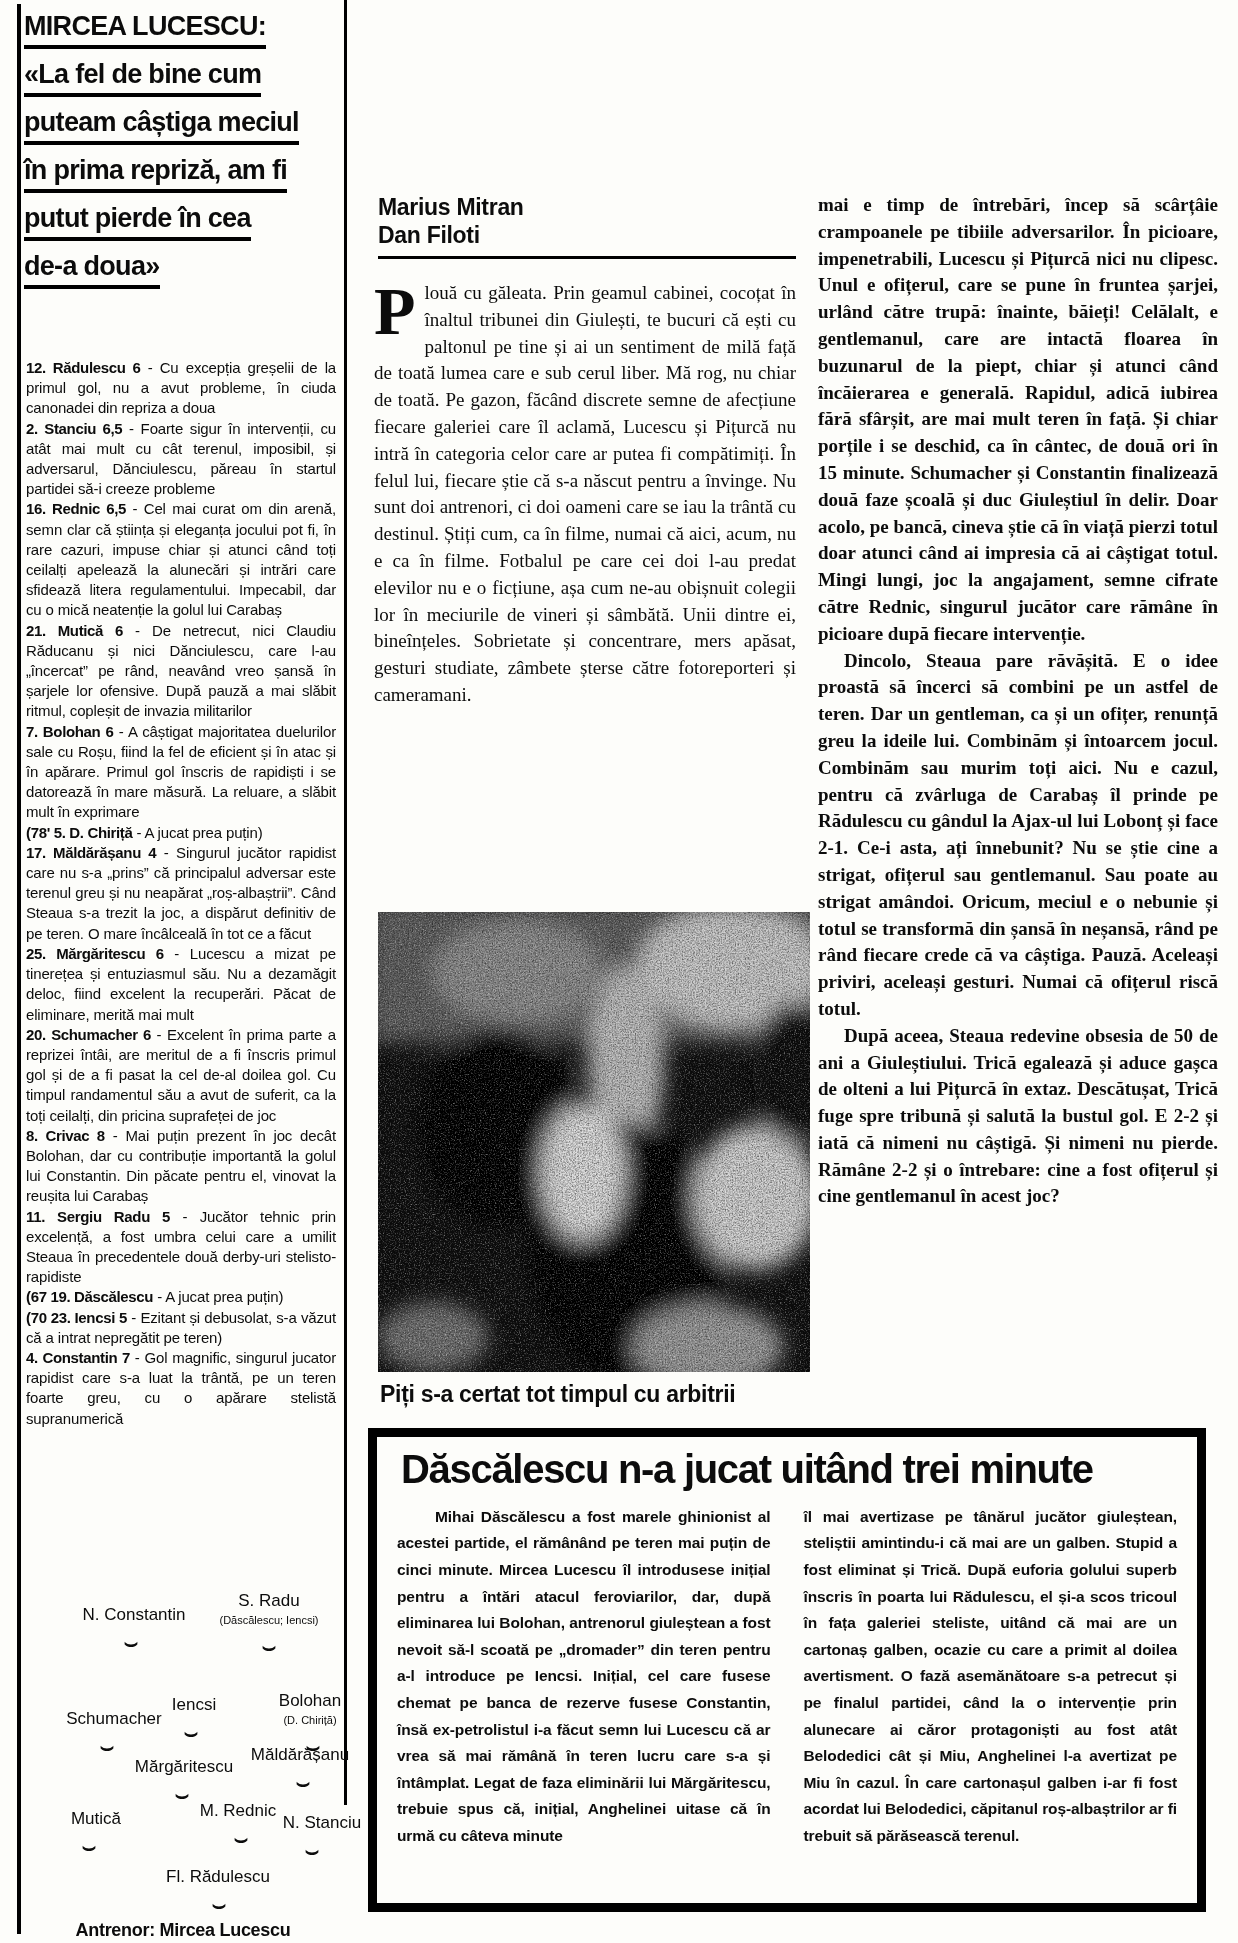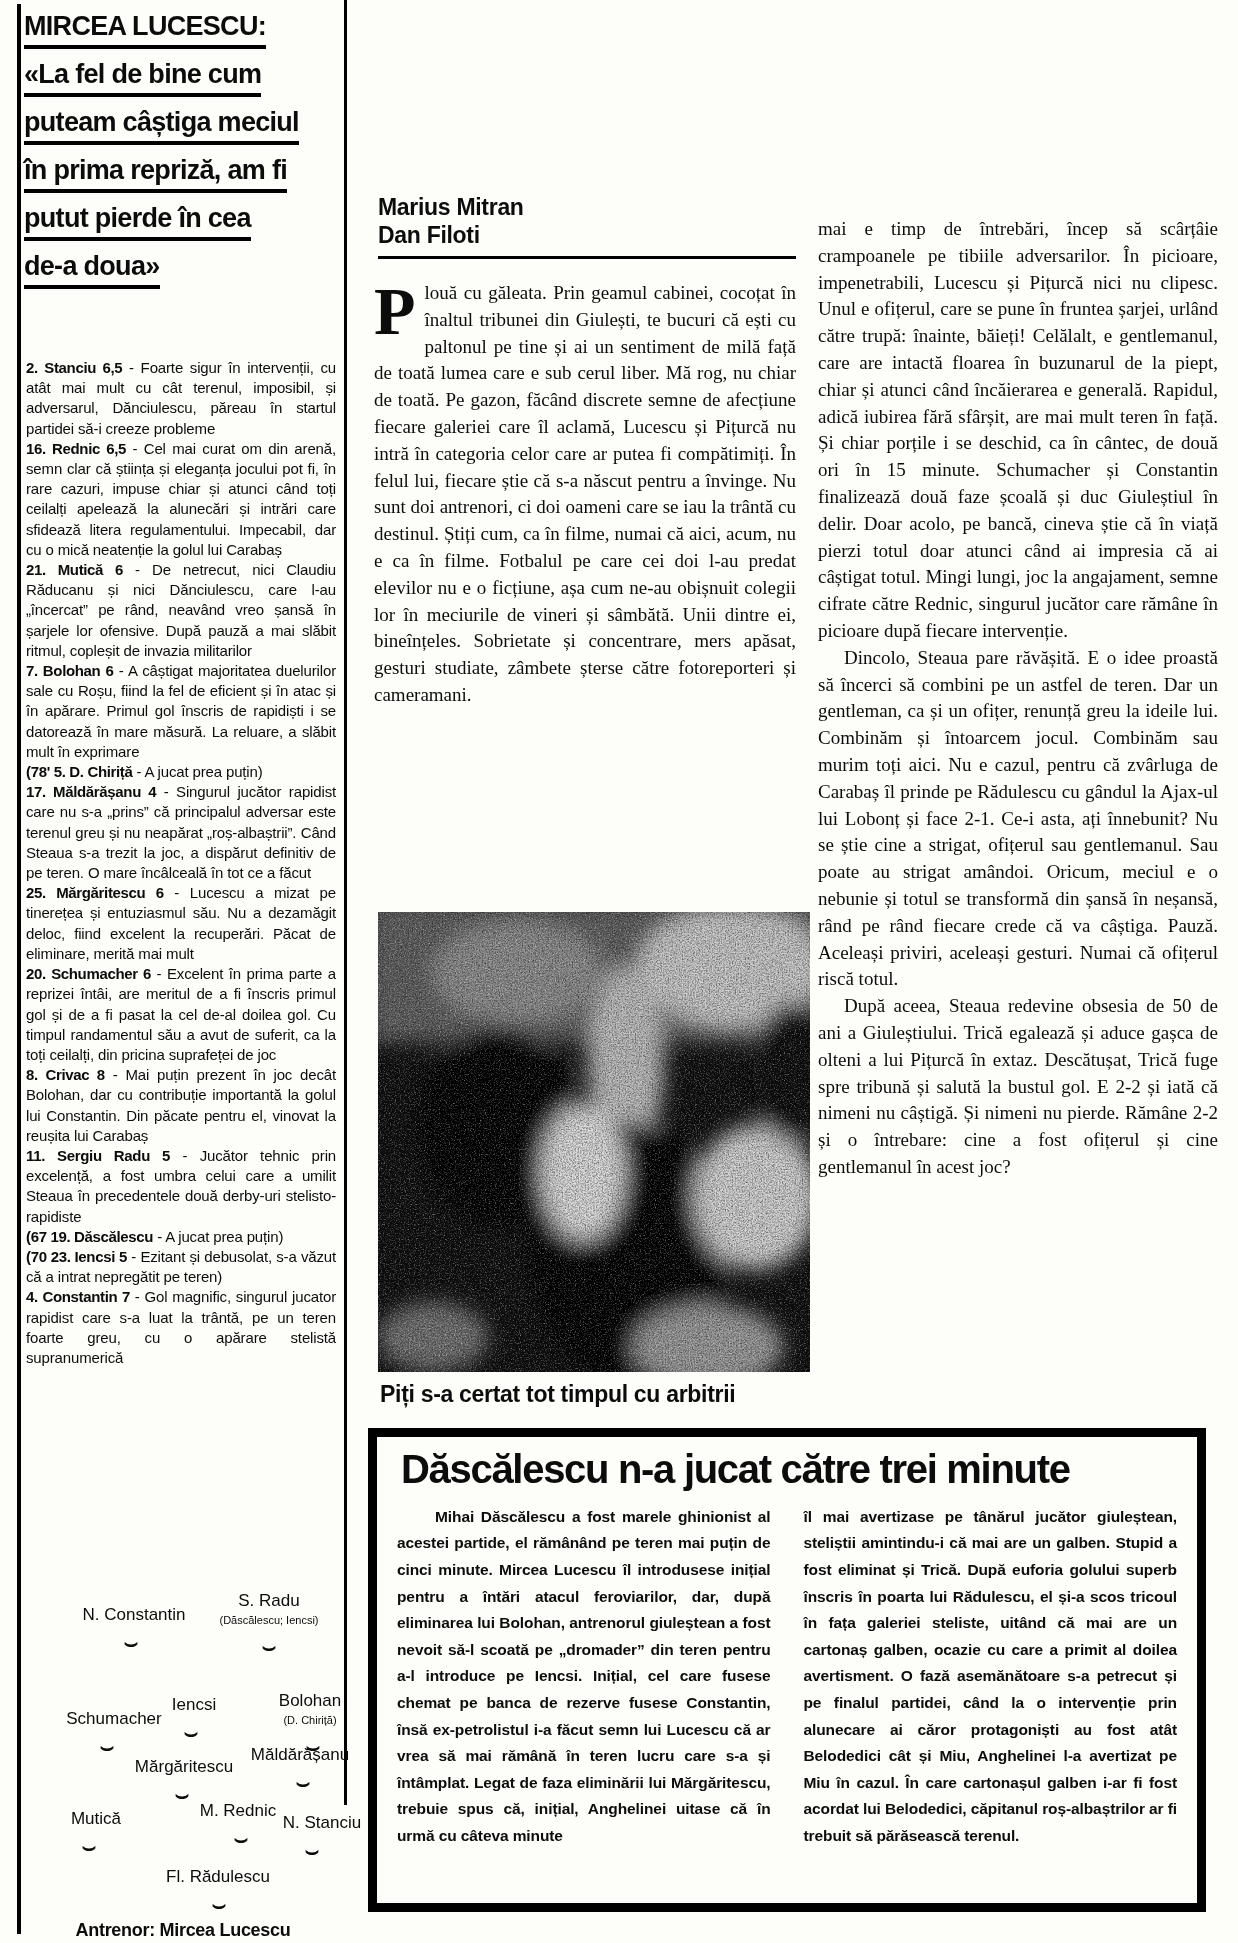--- a/index.html
+++ b/index.html
@@ -41,21 +41,21 @@
     position: absolute; left: 378px; top: 193px; width: 418px;
     font-weight: 700; font-size: 23px; line-height: 28px;
     border-bottom: 3px solid #000; padding-bottom: 7px; letter-spacing: -0.3px;
   }
   .body-mid, .col-right {
     position: absolute;
     font-family: "Liberation Serif", serif;
     font-size: 19px; line-height: 26.8px; text-align: justify;
   }
   .body-mid { left: 374px; top: 280px; width: 422px; height: 628px; overflow: hidden; }
-  .col-right { left: 818px; top: 216px; width: 400px; height: 1215px; overflow: hidden; }
+  .col-right { left: 818px; top: 192px; width: 400px; height: 1215px; overflow: hidden; font-weight: bold; }
   .body-mid p + p, .col-right p + p { text-indent: 26px; }
   .dropcap {
     float: left; font-weight: 700; font-size: 68px; line-height: 52px;
     padding: 5px 9px 0 0; font-family: "Liberation Serif", serif;
   }
   .photo {
     position: absolute; left: 378px; top: 912px; width: 432px; height: 460px;
     background: #101010;
   }
   .photo svg { display: block; width: 100%; height: 100%; }
@@ -91,20 +91,21 @@
   <div class="headline">
       <div class="hl-row"><span class="hl-line">MIRCEA LUCESCU:</span></div>
       <div class="hl-row"><span class="hl-line">«La fel de bine cum</span></div>
       <div class="hl-row"><span class="hl-line">puteam câștiga meciul</span></div>
       <div class="hl-row"><span class="hl-line">în prima repriză, am fi</span></div>
       <div class="hl-row"><span class="hl-line">putut pierde în cea</span></div>
       <div class="hl-row"><span class="hl-line">de-a doua»</span></div>
     </div>
 
   <div class="ratings">
+      <p><b>12. Rădulescu 6</b> - Cu excepția greșelii de la primul gol, nu a avut probleme, în ciuda canonadei din repriza a doua</p>
       <p><b>2. Stanciu 6,5</b> - Foarte sigur în intervenții, cu atât mai mult cu cât terenul, imposibil, și adversarul, Dănciulescu, păreau în startul partidei să-i creeze probleme</p>
       <p><b>16. Rednic 6,5</b> - Cel mai curat om din arenă, semn clar că știința și eleganța jocului pot fi, în rare cazuri, impuse chiar și atunci când toți ceilalți apelează la alunecări și intrări care sfidează litera regulamentului. Impecabil, dar cu o mică neatenție la golul lui Carabaș</p>
       <p><b>21. Mutică 6</b> - De netrecut, nici Claudiu Răducanu și nici Dănciulescu, care l-au „încercat” pe rând, neavând vreo șansă în șarjele lor ofensive. După pauză a mai slăbit ritmul, copleșit de invazia militarilor</p>
       <p><b>7. Bolohan 6</b> - A câștigat majoritatea duelurilor sale cu Roșu, fiind la fel de eficient și în atac și în apărare. Primul gol înscris de rapidiști i se datorează în mare măsură. La reluare, a slăbit mult în exprimare</p>
       <p><b>(78' 5. D. Chiriță</b> - A jucat prea puțin)</p>
       <p><b>17. Măldărășanu 4</b> - Singurul jucător rapidist care nu s-a „prins” că principalul adversar este terenul greu și nu neapărat „roș-albaștrii”. Când Steaua s-a trezit la joc, a dispărut definitiv de pe teren. O mare încâlceală în tot ce a făcut</p>
       <p><b>25. Mărgăritescu 6</b> - Lucescu a mizat pe tinerețea și entuziasmul său. Nu a dezamăgit deloc, fiind excelent la recuperări. Păcat de eliminare, merită mai mult</p>
       <p><b>20. Schumacher 6</b> - Excelent în prima parte a reprizei întâi, are meritul de a fi înscris primul gol și de a fi pasat la cel de-al doilea gol. Cu timpul randamentul său a avut de suferit, ca la toți ceilalți, din pricina suprafeței de joc</p>
       <p><b>8. Crivac 8</b> - Mai puțin prezent în joc decât Bolohan, dar cu contribuție importantă la golul lui Constantin. Din păcate pentru el, vinovat la reușita lui Carabaș</p>
       <p><b>11. Sergiu Radu 5</b> - Jucător tehnic prin excelență, a fost umbra celui care a umilit Steaua în precedentele două derby-uri stelisto-rapidiste</p>
@@ -210,21 +211,21 @@
 
   <div class="caption">Piți s-a certat tot timpul cu arbitrii</div>
 
   <div class="col-right">
       <p>mai e timp de întrebări, încep să scârțâie crampoanele pe tibiile adversarilor. În picioare, impenetrabili, Lucescu și Pițurcă nici nu clipesc. Unul e ofițerul, care se pune în fruntea șarjei, urlând către trupă: înainte, băieți! Celălalt, e gentlemanul, care are intactă floarea în buzunarul de la piept, chiar și atunci când încăierarea e generală. Rapidul, adică iubirea fără sfârșit, are mai mult teren în față. Și chiar porțile i se deschid, ca în cântec, de două ori în 15 minute. Schumacher și Constantin finalizează două faze școală și duc Giuleștiul în delir. Doar acolo, pe bancă, cineva știe că în viață pierzi totul doar atunci când ai impresia că ai câștigat totul. Mingi lungi, joc la angajament, semne cifrate către Rednic, singurul jucător care rămâne în picioare după fiecare intervenție.</p>
       <p>Dincolo, Steaua pare răvășită. E o idee proastă să încerci să combini pe un astfel de teren. Dar un gentleman, ca și un ofițer, renunță greu la ideile lui. Combinăm și întoarcem jocul. Combinăm sau murim toți aici. Nu e cazul, pentru că zvârluga de Carabaș îl prinde pe Rădulescu cu gândul la Ajax-ul lui Lobonț și face 2-1. Ce-i asta, ați înnebunit? Nu se știe cine a strigat, ofițerul sau gentlemanul. Sau poate au strigat amândoi. Oricum, meciul e o nebunie și totul se transformă din șansă în neșansă, rând pe rând fiecare crede că va câștiga. Pauză. Aceleași priviri, aceleași gesturi. Numai că ofițerul riscă totul.</p>
       <p>După aceea, Steaua redevine obsesia de 50 de ani a Giuleștiului. Trică egalează și aduce gașca de olteni a lui Pițurcă în extaz. Descătușat, Trică fuge spre tribună și salută la bustul gol. E 2-2 și iată că nimeni nu câștigă. Și nimeni nu pierde. Rămâne 2-2 și o întrebare: cine a fost ofițerul și cine gentlemanul în acest joc?</p>
     </div>
 
   <div class="box">
-    <h1>Dăscălescu n-a jucat către trei minute</h1>
+    <h1>Dăscălescu n-a jucat uitând trei minute</h1>
     <div class="box-cols">
       <div class="box-col first">
           <p>Mihai Dăscălescu a fost marele ghinionist al acestei partide, el rămânând pe teren mai puțin de cinci minute. Mircea Lucescu îl introdusese inițial pentru a întări atacul feroviarilor, dar, după eliminarea lui Bolohan, antrenorul giuleștean a fost nevoit să-l scoată pe „dromader” din teren pentru a-l introduce pe Iencsi. Inițial, cel care fusese chemat pe banca de rezerve fusese Constantin, însă ex-petrolistul i-a făcut semn lui Lucescu că ar vrea să mai rămână în teren lucru care s-a și întâmplat. Legat de faza eliminării lui Mărgăritescu, trebuie spus că, inițial, Anghelinei uitase că în urmă cu câteva minute</p>
         </div>
       <div class="box-col">
           <p>îl mai avertizase pe tânărul jucător giuleștean, steliștii amintindu-i că mai are un galben. Stupid a fost eliminat și Trică. După euforia golului superb înscris în poarta lui Rădulescu, el și-a scos tricoul în fața galeriei steliste, uitând că mai are un cartonaș galben, ocazie cu care a primit al doilea avertisment. O fază asemănătoare s-a petrecut și pe finalul partidei, când la o intervenție prin alunecare ai căror protagoniști au fost atât Belodedici cât și Miu, Anghelinei l-a avertizat pe Miu în cazul. În care cartonașul galben i-ar fi fost acordat lui Belodedici, căpitanul roș-albaștrilor ar fi trebuit să părăsească terenul.</p>
         </div>
     </div>
   </div>
 

